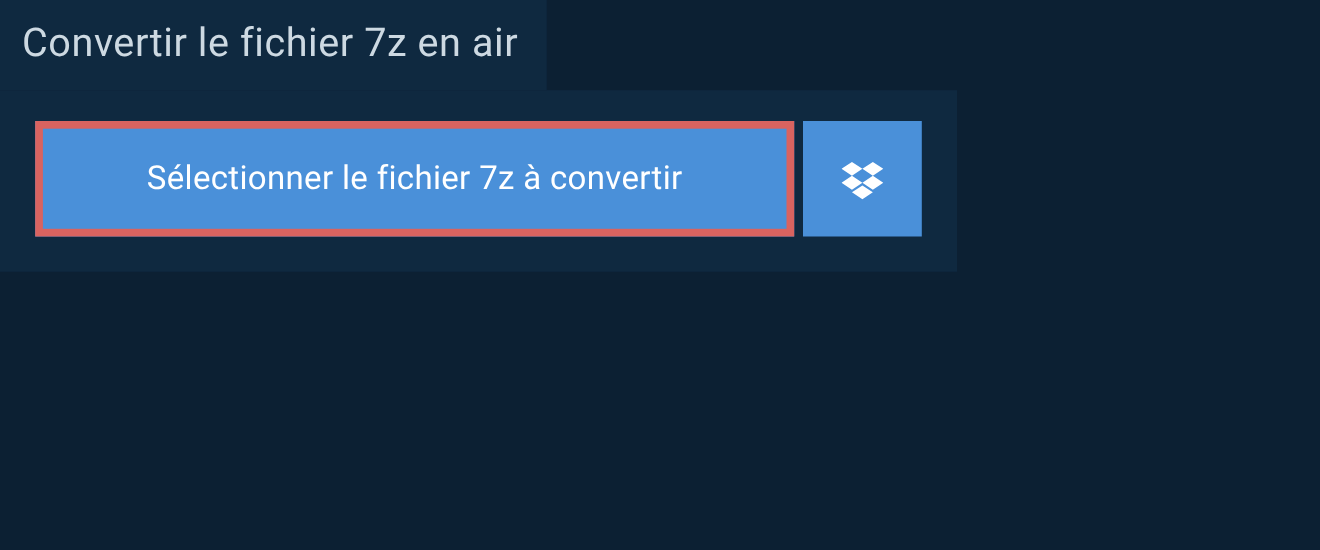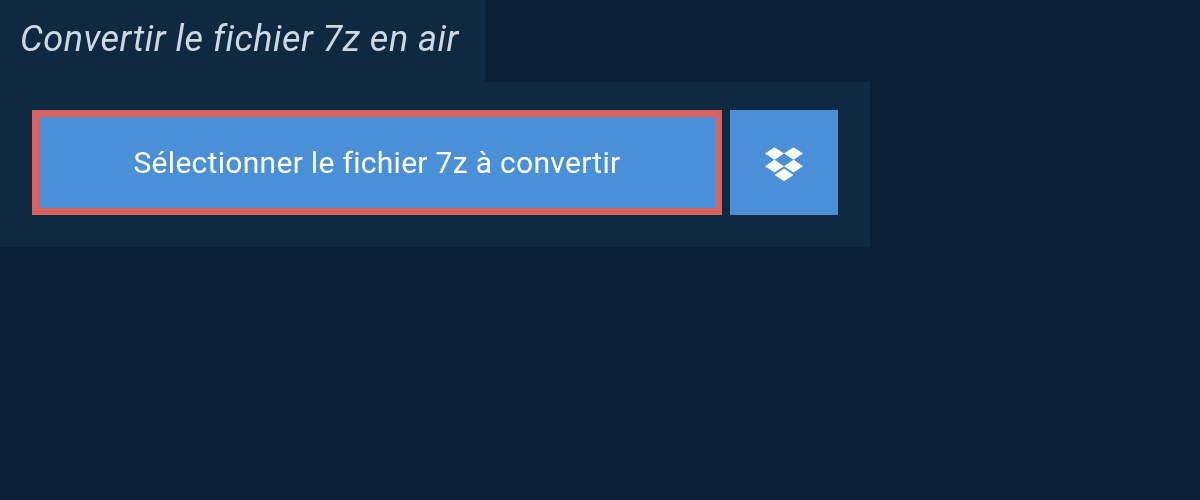--- a/index.html
+++ b/index.html
@@ -13,21 +13,20 @@
       background-color: #0c2033;
       font-family: -apple-system, BlinkMacSystemFont, "Segoe UI", Roboto, Helvetica, Arial, sans-serif;
     }
     .container {
       padding: 0;
     }
     .heading-wrapper {
       background-color: #0f2940;
       display: inline-block;
       padding: 18px 26px 22px 20px;
-      font-style: italic;
     }
     .heading {
       color: #cdd9e2;
       font-size: 36px;
       font-weight: 400;
       letter-spacing: 0.5px;
     }
     .button-panel {
       background-color: #0f2940;
       padding: 28px 32px 32px 32px;

